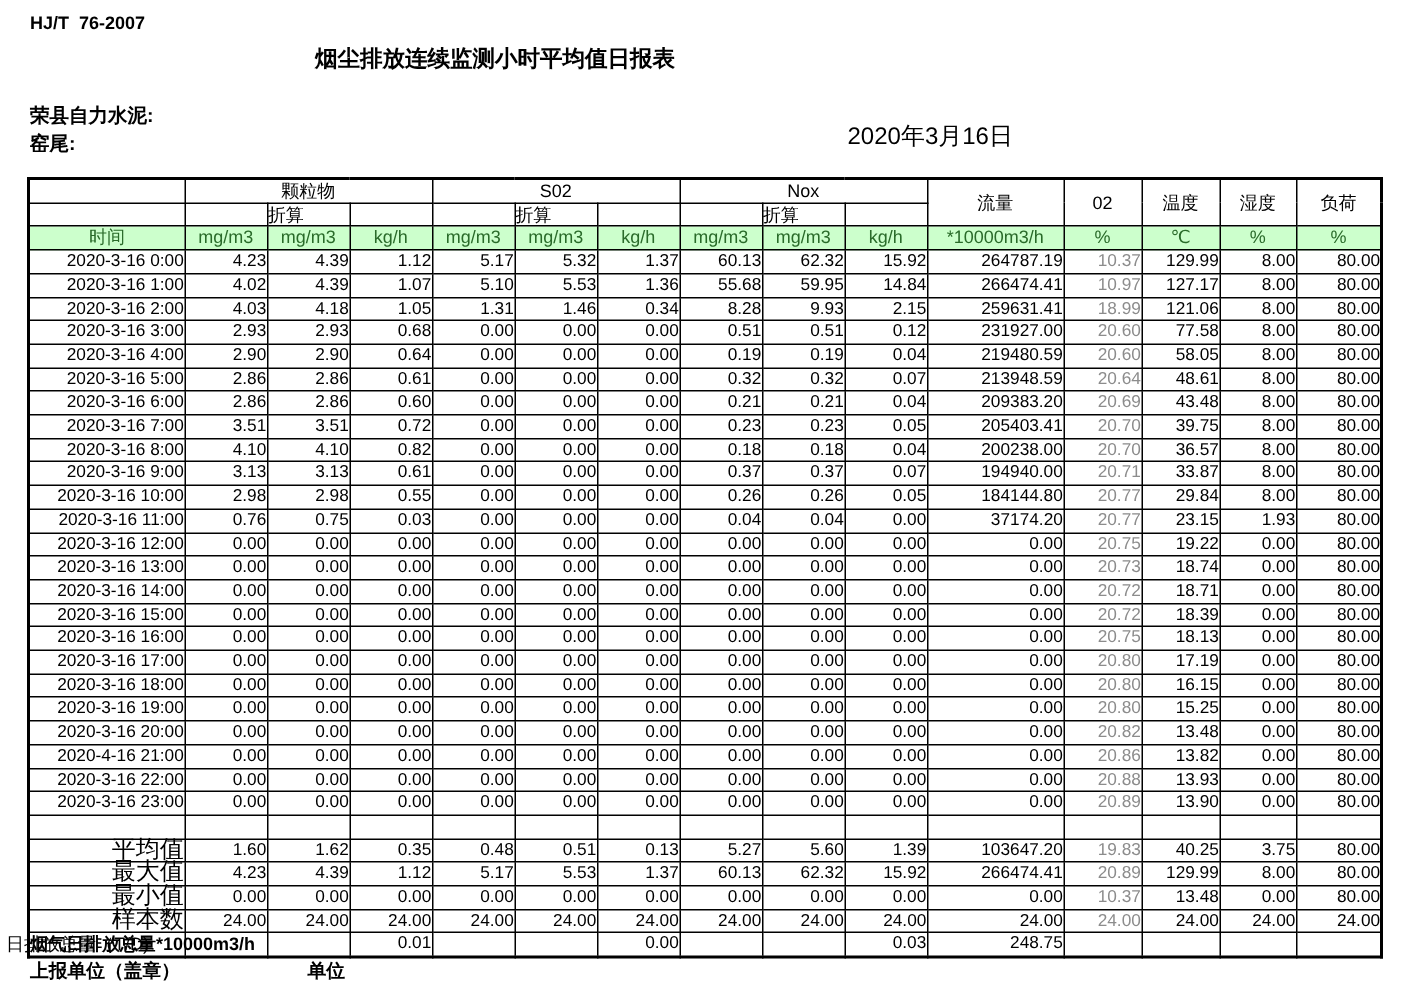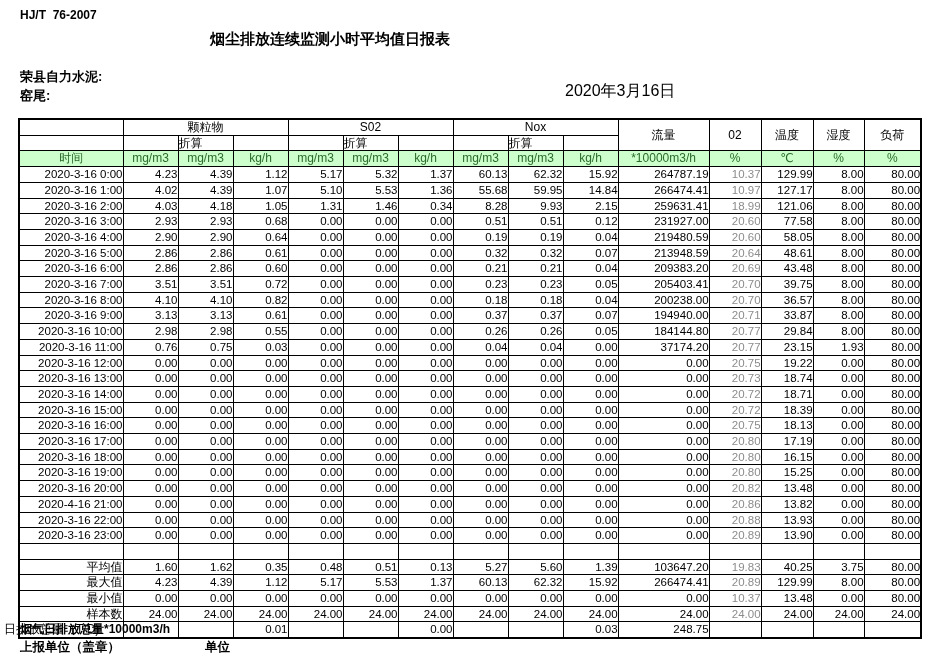--- a/index.html
+++ b/index.html
@@ -26,21 +26,21 @@
   tr.ghead-row th{height:15px;line-height:15px;text-align:center;font-size:12px;}
   tr.subhead-row th{height:14px;line-height:14px;text-align:left;font-size:12px;}
   tr.units-row td{
     background:var(--hdr-bg,#ccffcc);color:var(--hdr-fg,#2a6b2a);
     text-align:center;height:16px;line-height:16px;font-size:12px;margin-top:47px;
   }
   td.time{text-align:right;padding-right:6px;}
   td.num{text-align:right;padding-right:5px;}
   td.o2{color:var(--o2-fg,#8c8c8c);}
   tr.blank-row td{height:12px;line-height:12px;}
-  td.sumlabel{text-align:right;padding-right:4px;font-size:12px;}
+  td.sumlabel{text-align:right;padding-right:4px;font-size:16px;}
   td.overflow-label{
     text-align:center;font-size:12px;position:relative;
   }
   td.overflow-label span{position:absolute;left:-16px;top:0;}
   #footer-note{top:621px;left:20px;font-weight:bold;font-size:12px;}
   #footer-unit-label{top:639px;left:20px;font-weight:bold;font-size:12.5px;}
   #footer-unit{top:639px;left:205px;font-weight:bold;font-size:12.5px;}
 </style>
 </head>
 <body>

